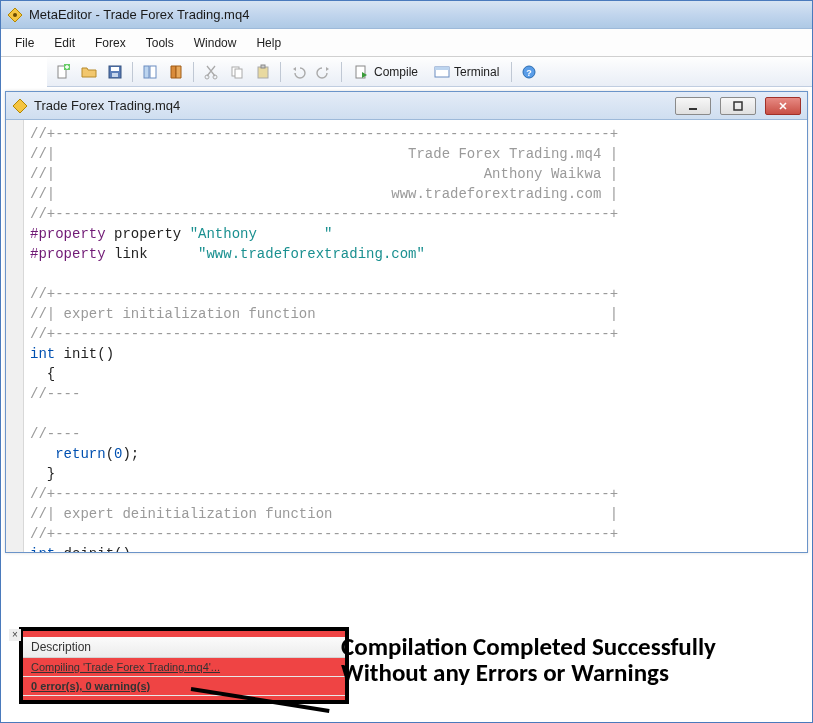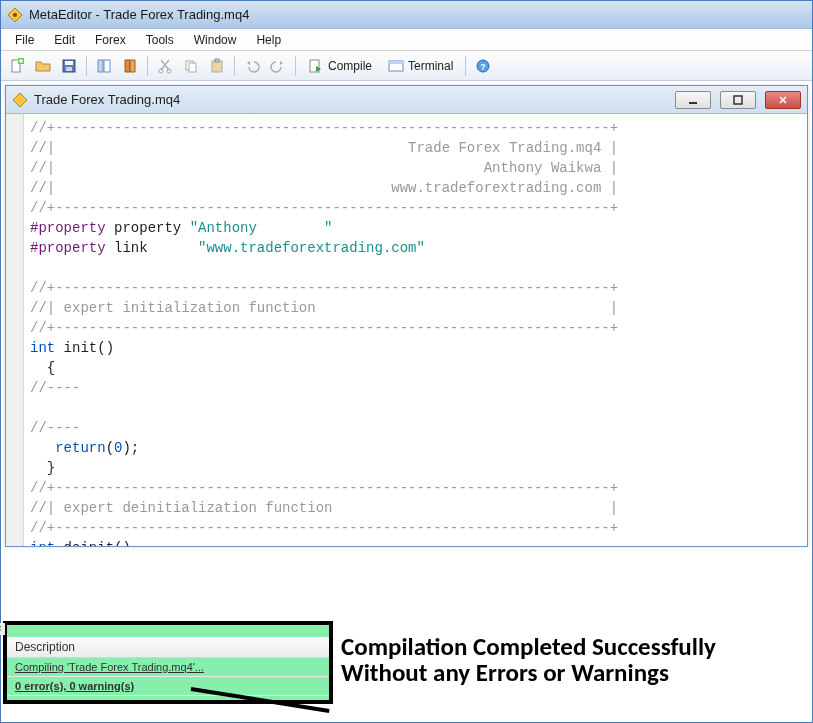--- a/index.html
+++ b/index.html
@@ -28,21 +28,21 @@
   padding: 0 6px;
   gap: 6px;
 }
 .app-icon {
   width: 16px; height: 16px;
   display: flex; align-items: center; justify-content: center;
 }
 .app-icon svg { width: 16px; height: 16px; }
 .title-text { color: #1a1a1a; font-size: 13px; }
 .menu-bar {
-  height: 22px;
+  height: 28px;
   background: #fdfdfd;
   border-bottom: 1px solid #d0d0d0;
   display: flex;
   align-items: center;
   padding: 0 6px;
   gap: 4px;
 }
 .menu-item {
   padding: 2px 8px;
   color: #222;
@@ -50,20 +50,21 @@
   font-size: 12px;
 }
 .toolbar {
   height: 30px;
   background: linear-gradient(to bottom, #fefefe, #e9eef6);
   border-bottom: 1px solid #c0cde0;
   display: flex;
   align-items: center;
   padding: 0 4px;
   gap: 2px;
+  margin-left: 46px;
 }
 .tb-btn {
   width: 24px; height: 24px;
   display: flex; align-items: center; justify-content: center;
   border: 1px solid transparent;
   border-radius: 2px;
   cursor: pointer;
 }
 .tb-btn svg { width: 16px; height: 16px; }
 .tb-sep { width: 1px; height: 20px; background: #c0c8d4; margin: 0 3px; }
@@ -139,26 +140,26 @@
   color: #222;
 }
 .c-comment { color: #9a9a9a; }
 .c-pp { color: #701a75; }
 .c-str { color: #1a9090; }
 .c-kw { color: #0050b0; }
 .c-num { color: #0050b0; }
 
 .bottom-panel {
   position: absolute;
-  left: 2px;
+  left: 18px;
   bottom: 18px;
   width: 330px;
   border: 4px solid #000;
-  background: #86efac;
-  padding: 12px 0 4px 0;
+  background: #ef4444;
+  padding: 6px 0 4px 0;
 }
 .bottom-x {
   position: absolute;
   left: -14px; top: -2px;
   width: 12px; height: 12px;
   font-size: 10px;
   color: #444;
   cursor: pointer;
   background:#eee;
   text-align:center;

